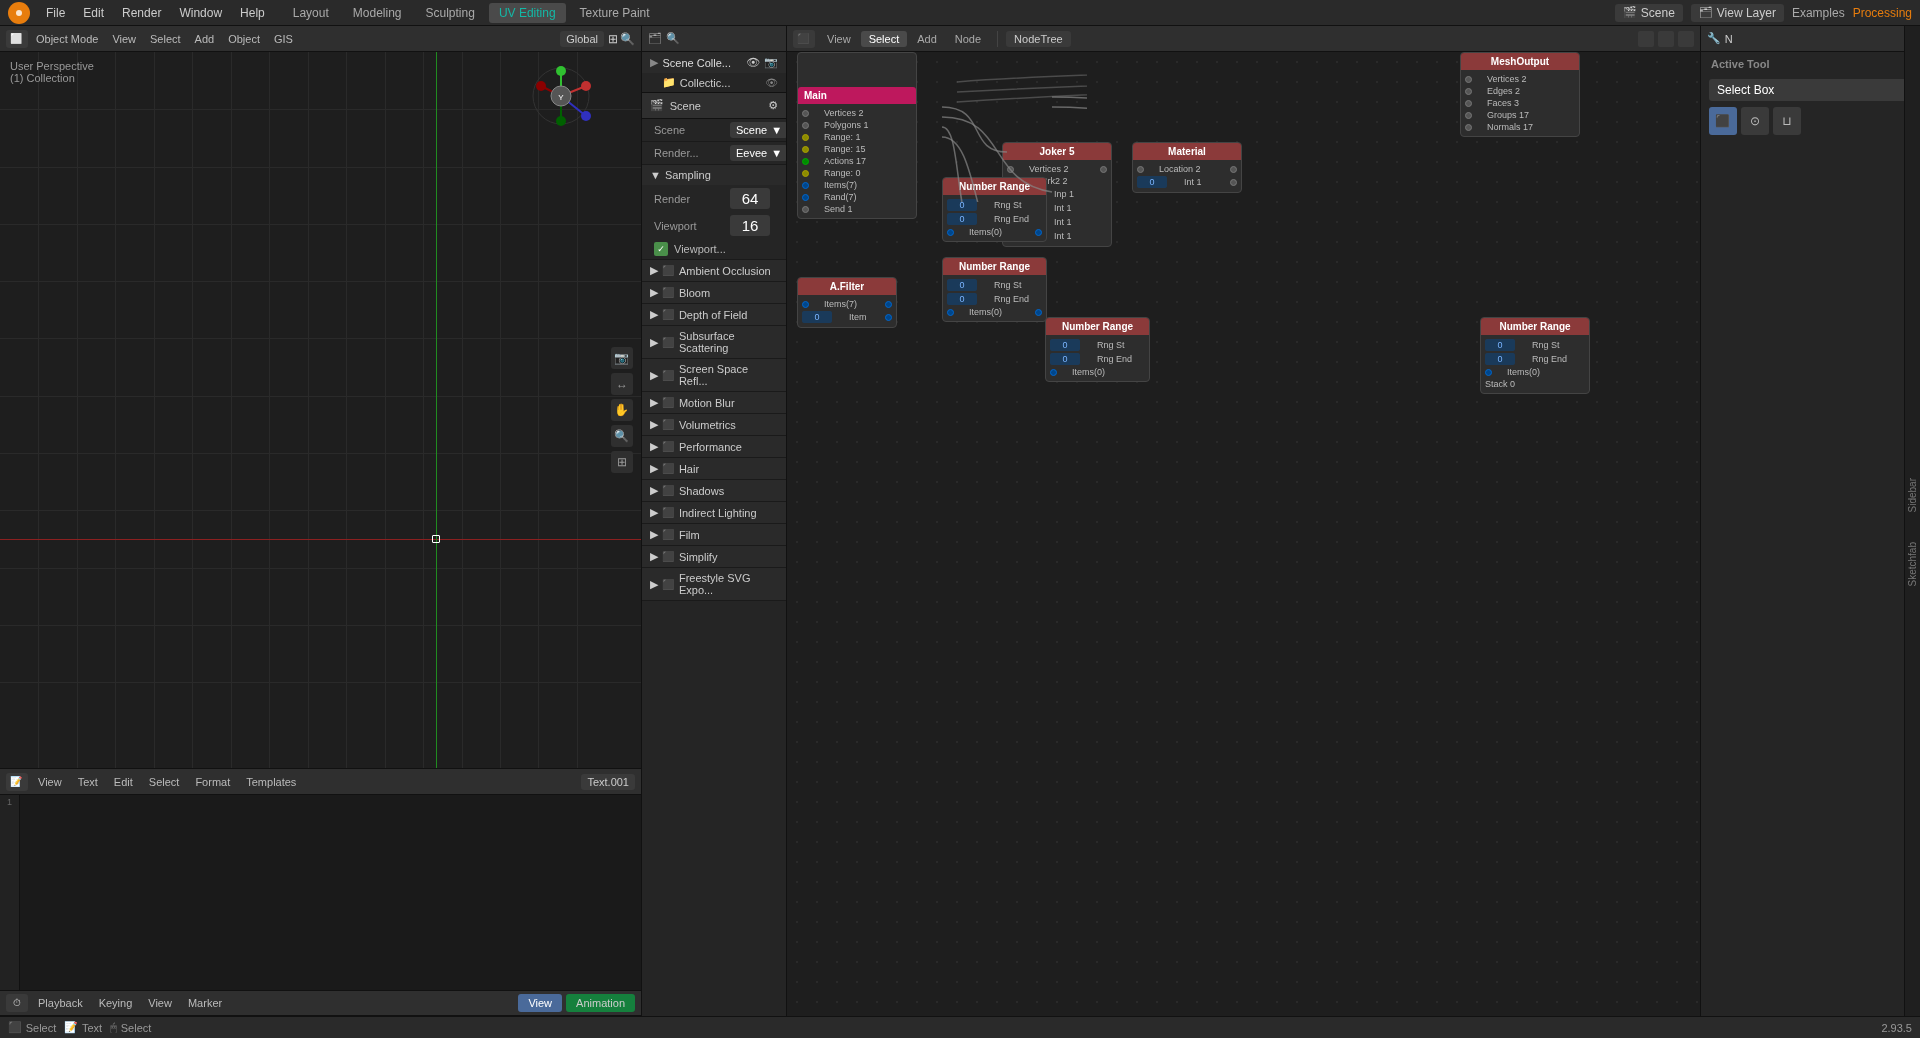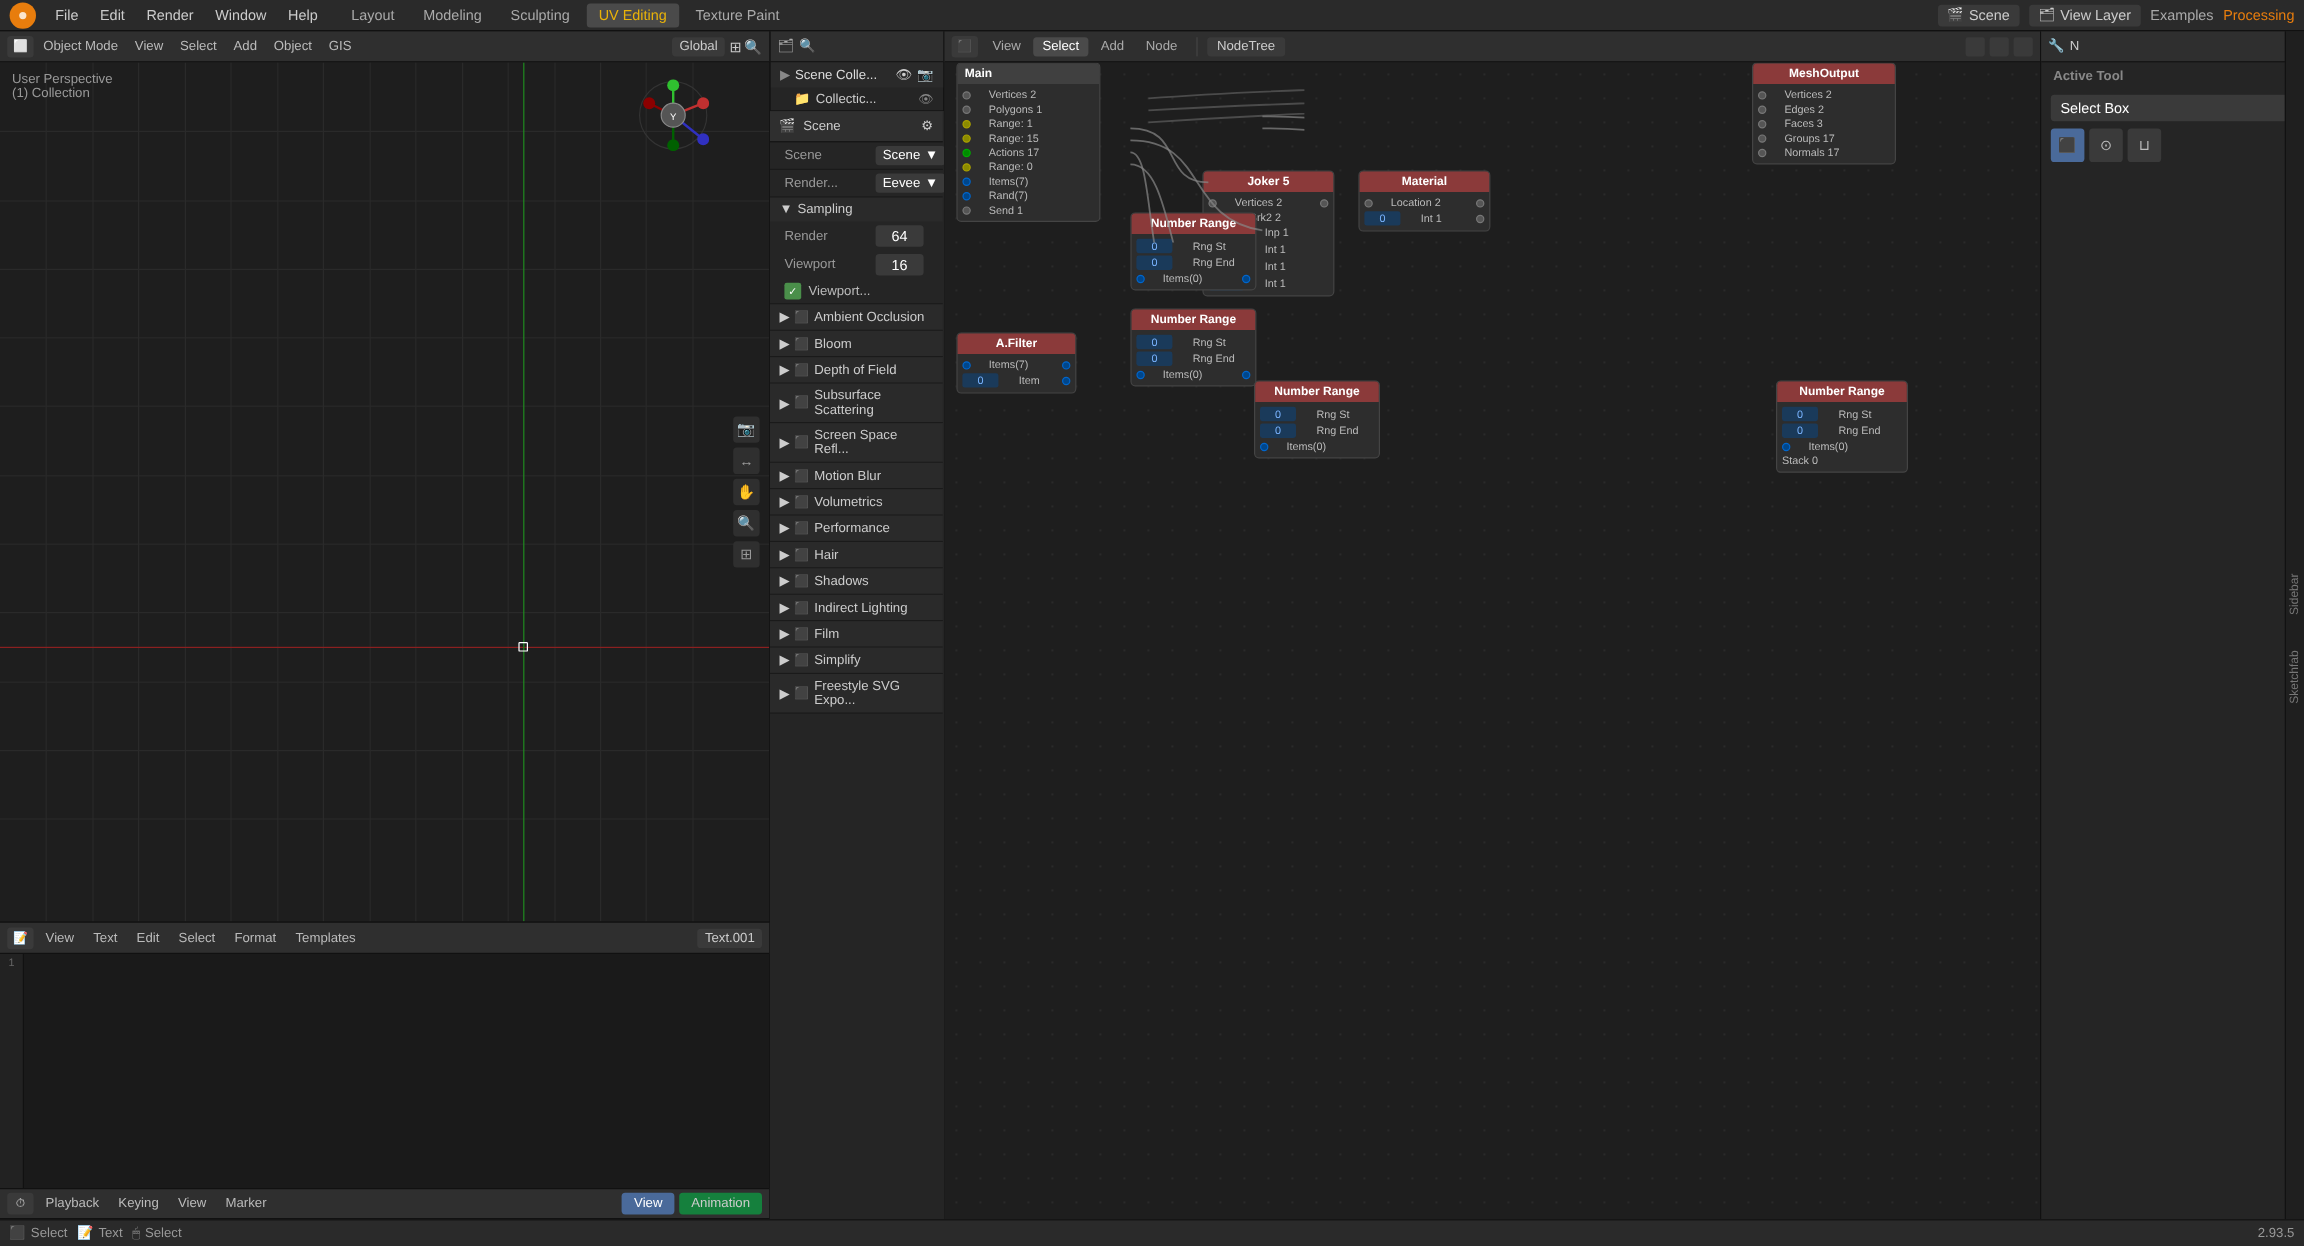--- a/index.html
+++ b/index.html
@@ -54,21 +54,21 @@
     }
     .workspace-tab {
       padding: 3px 10px;
       font-size: 12px;
       color: #aaa;
       cursor: pointer;
       border-radius: 3px;
     }
     .workspace-tab.active {
       background: #4a4a4a;
-      color: #eab308;
+      color: #14b8a6;
     }
     .top-bar-right {
       margin-left: auto;
       display: flex;
       align-items: center;
       gap: 8px;
     }
     .top-bar-scene {
       display: flex;
       align-items: center;
@@ -285,21 +285,21 @@
       padding: 3px 12px;
       font-size: 11px;
       color: #bbb;
       gap: 6px;
     }
     .prop-row label { color: #999; min-width: 70px; }
     .prop-value {
       background: #3a3a3a;
       padding: 2px 6px;
       border-radius: 3px;
-      font-size: 12px;
+      font-size: 15px;
       color: #fff;
       min-width: 40px;
       text-align: center;
     }
     .prop-dropdown {
       background: #3a3a3a;
       padding: 2px 6px;
       border-radius: 3px;
       font-size: 11px;
       color: #fff;
@@ -365,21 +365,21 @@
       color: #ccc;
     }
     .node-header {
       padding: 3px 6px;
       border-radius: 3px 3px 0 0;
       font-size: 10px;
       font-weight: bold;
       color: #fff;
     }
     .node-header.red { background: #8b3a3a; text-align: center; }
-    .node-header.teal { background: #404040; }
+    .node-header.teal { background: #be185d; margin-top: 34px; }
     .node-body {
       padding: 3px 4px;
     }
     .node-row {
       display: flex;
       align-items: center;
       padding: 1px 0;
       font-size: 9px;
       color: #bbb;
       gap: 15px;

